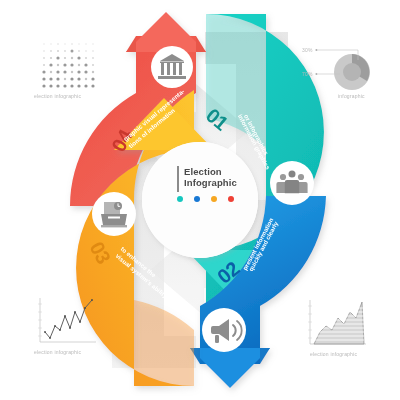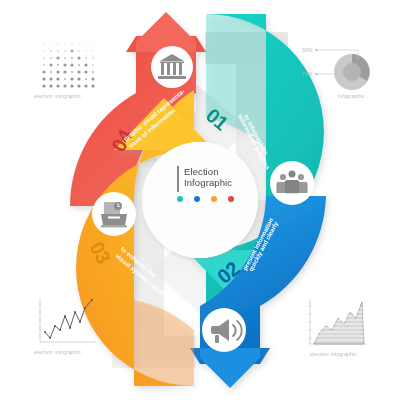--- a/index.html
+++ b/index.html
@@ -14,21 +14,21 @@
     position:absolute;
     font-size:5px;
     color:#b9b9b9;
     letter-spacing:.2px;
     white-space:nowrap;
     font-family:"Liberation Sans", sans-serif;
   }
   .center-title{
     position:absolute;
     font-size:9.5px;
-    font-weight:normal;
+    font-weight:bold;
     color:#4a4a4a;
     line-height:11px;
     letter-spacing:.1px;
   }
   .center-rule{
     position:absolute;
     width:1.6px;
     background:#8b8b8b;
   }
   .dot{position:absolute;width:6px;height:6px;border-radius:50%;}

